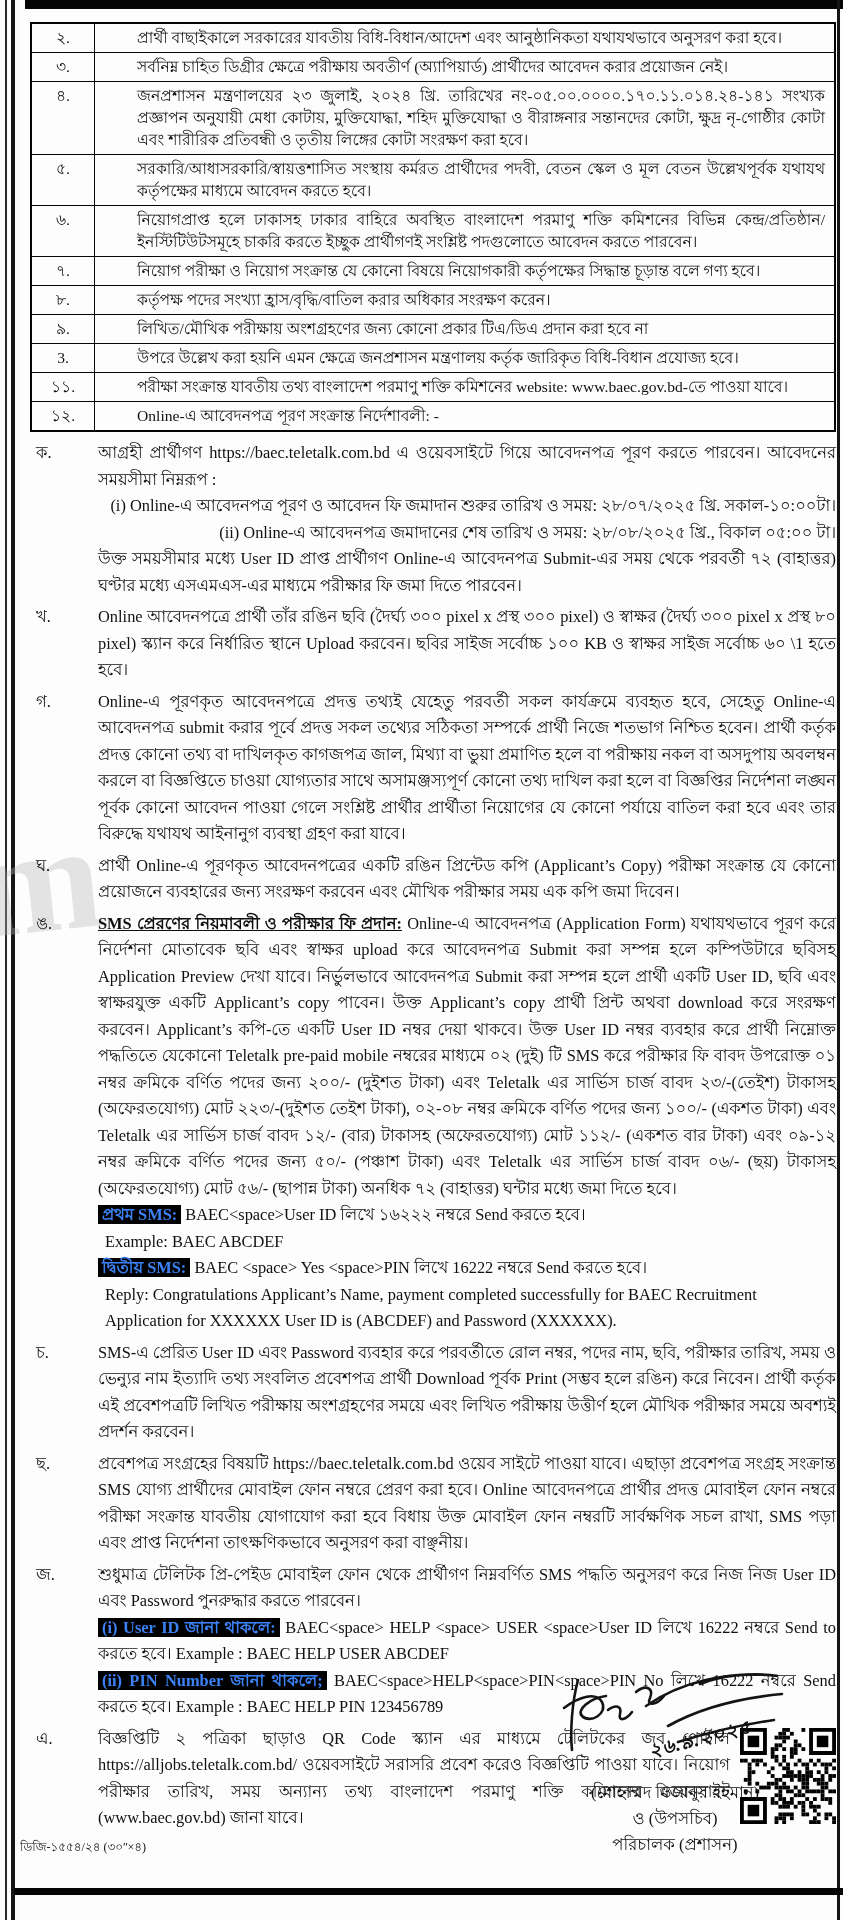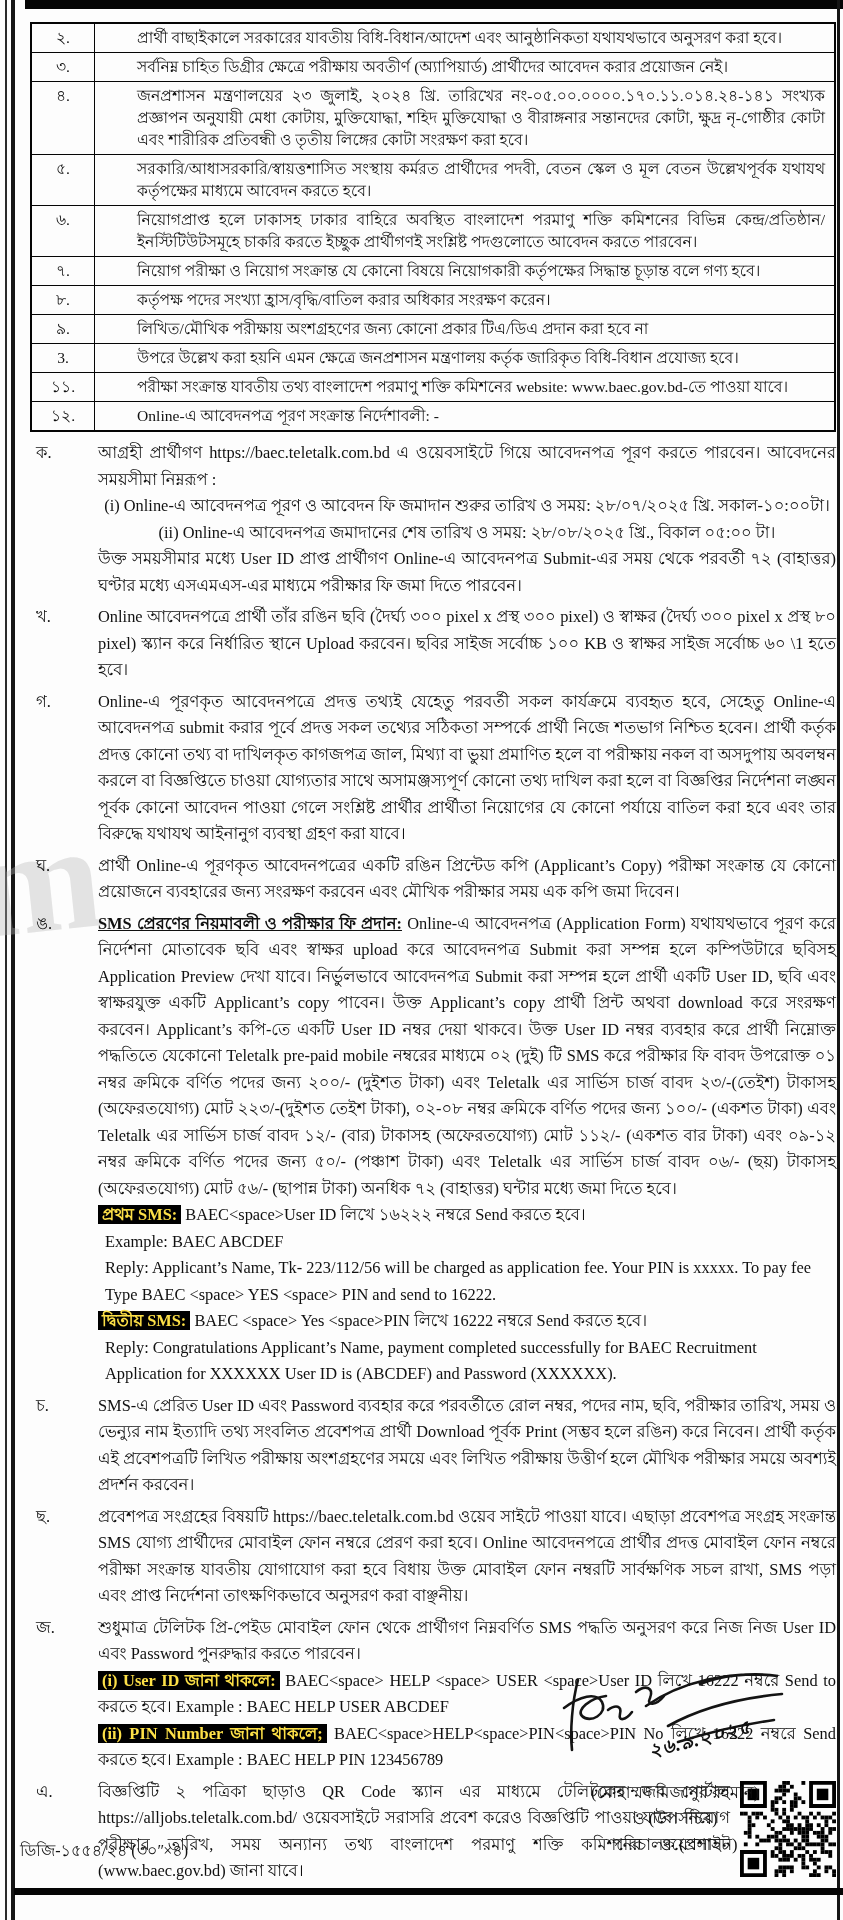--- a/index.html
+++ b/index.html
@@ -18,34 +18,34 @@
   
   table.rules{width:100%;border-collapse:collapse;border:2.5px solid #050505;
               font-size:15.6px;}
   table.rules td{border:1.6px solid #050505;padding:3px 9px;line-height:22px;vertical-align:top;}
   table.rules td.num{width:44px;text-align:center;}
   table.rules td.txt{text-align:justify;padding-left:42px;}
   
   .sections{margin-top:8px;font-size:16.4px;}
   .item{position:relative;padding-left:68px;text-align:justify;line-height:26.5px;margin-top:5px;}
   .item .marker{position:absolute;left:6px;top:0;}
-  .subline{text-align:center;}
+  .subline{text-align:right;}
   .bu{font-weight:bold;text-decoration:underline;}
-  .hl{background:#000;color:#fde047;font-weight:bold;padding:0 4px;}
+  .hl{background:#000;color:#3b82f6;font-weight:bold;padding:0 4px;}
   .eng{text-align:left;margin-left:7px;}
   
   .qrbox{float:right;width:96px;height:104px;margin:-2px 0 4px 10px;}
   .qrbox svg{width:96px;height:104px;display:block;}
   
   .sigblock{position:absolute;left:530px;top:1662px;width:290px;text-align:center;font-size:16.5px;}
   .sig-svg{display:block;margin:0 auto;}
   .sig-date{position:absolute;left:118px;top:62px;transform:rotate(-14deg);
             font-size:19px;font-weight:bold;font-style:italic;letter-spacing:1px;}
   .sig-lines{line-height:26px;margin-top:18px;}
-  .footer-code{position:absolute;left:20px;top:1838px;font-size:16px;}
+  .footer-code{position:absolute;left:20px;top:1838px;font-size:12px;}
 </style>
 </head>
 <body>
 
 <div class="page">
   <div class="topbar"></div>
   <div class="vline-outer"></div>
   <div class="vline-inner"></div>
   <div class="vline-right"></div>
   <div class="bottombar"></div>
@@ -127,21 +127,20 @@
         <span>প্রার্থী Online-এ পূরণকৃত আবেদনপত্রের একটি রঙিন প্রিন্টেড কপি (Applicant’s Copy) পরীক্ষা সংক্রান্ত যে কোনো প্রয়োজনে ব্যবহারের জন্য সংরক্ষণ করবেন এবং মৌখিক পরীক্ষার সময় এক কপি জমা দিবেন।</span>
       </div>
 
       <div class="item">
         <span class="marker">ঙ.</span>
         <span class="bu">SMS প্রেরণের নিয়মাবলী ও পরীক্ষার ফি প্রদান:</span><span> Online-এ আবেদনপত্র (Application Form) যথাযথভাবে পূরণ করে নির্দেশনা মোতাবেক ছবি এবং স্বাক্ষর upload করে আবেদনপত্র Submit করা সম্পন্ন হলে কম্পিউটারে ছবিসহ Application Preview দেখা যাবে। নির্ভুলভাবে আবেদনপত্র Submit করা সম্পন্ন হলে প্রার্থী একটি User ID, ছবি এবং স্বাক্ষরযুক্ত একটি Applicant’s copy পাবেন। উক্ত Applicant’s copy প্রার্থী প্রিন্ট অথবা download করে সংরক্ষণ করবেন। Applicant’s কপি-তে একটি User ID নম্বর দেয়া থাকবে। উক্ত User ID নম্বর ব্যবহার করে প্রার্থী নিম্নোক্ত পদ্ধতিতে যেকোনো Teletalk pre-paid mobile নম্বরের মাধ্যমে ০২ (দুই) টি SMS করে পরীক্ষার ফি বাবদ উপরোক্ত ০১ নম্বর ক্রমিকে বর্ণিত পদের জন্য ২০০/- (দুইশত টাকা) এবং Teletalk এর সার্ভিস চার্জ বাবদ ২৩/-(তেইশ) টাকাসহ (অফেরতযোগ্য) মোট ২২৩/-(দুইশত তেইশ টাকা), ০২-০৮ নম্বর ক্রমিকে বর্ণিত পদের জন্য ১০০/- (একশত টাকা) এবং Teletalk এর সার্ভিস চার্জ বাবদ ১২/- (বার) টাকাসহ (অফেরতযোগ্য) মোট ১১২/- (একশত বার টাকা) এবং ০৯-১২ নম্বর ক্রমিকে বর্ণিত পদের জন্য ৫০/- (পঞ্চাশ টাকা) এবং Teletalk এর সার্ভিস চার্জ বাবদ ০৬/- (ছয়) টাকাসহ (অফেরতযোগ্য) মোট ৫৬/- (ছাপান্ন টাকা) অনধিক ৭২ (বাহাত্তর) ঘন্টার মধ্যে জমা দিতে হবে।</span>
         <div>
           <span class="hl">প্রথম SMS:</span><span> BAEC&lt;space&gt;User ID লিখে ১৬২২২ নম্বরে Send করতে হবে।</span>
         </div>
         <div class="eng">Example: BAEC ABCDEF</div>
-        <div class="eng">Reply: Applicant’s Name, Tk- 223/112/56 will be charged as application fee. Your PIN is xxxxx. To pay fee Type BAEC &lt;space&gt; YES &lt;space&gt; PIN and send to 16222.</div>
         <div>
           <span class="hl">দ্বিতীয় SMS:</span><span> BAEC &lt;space&gt; Yes &lt;space&gt;PIN লিখে 16222 নম্বরে Send করতে হবে।</span>
         </div>
         <div class="eng">Reply: Congratulations Applicant’s Name, payment completed successfully for BAEC Recruitment Application for XXXXXX User ID is (ABCDEF) and Password (XXXXXX).</div>
       </div>
 
       <div class="item">
         <span class="marker">চ.</span>
         <span>SMS-এ প্রেরিত User ID এবং Password ব্যবহার করে পরবর্তীতে রোল নম্বর, পদের নাম, ছবি, পরীক্ষার তারিখ, সময় ও ভেন্যুর নাম ইত্যাদি তথ্য সংবলিত প্রবেশপত্র প্রার্থী Download পূর্বক Print (সম্ভব হলে রঙিন) করে নিবেন। প্রার্থী কর্তৃক এই প্রবেশপত্রটি লিখিত পরীক্ষায় অংশগ্রহণের সময়ে এবং লিখিত পরীক্ষায় উত্তীর্ণ হলে মৌখিক পরীক্ষার সময়ে অবশ্যই প্রদর্শন করবেন।</span>
       </div>

